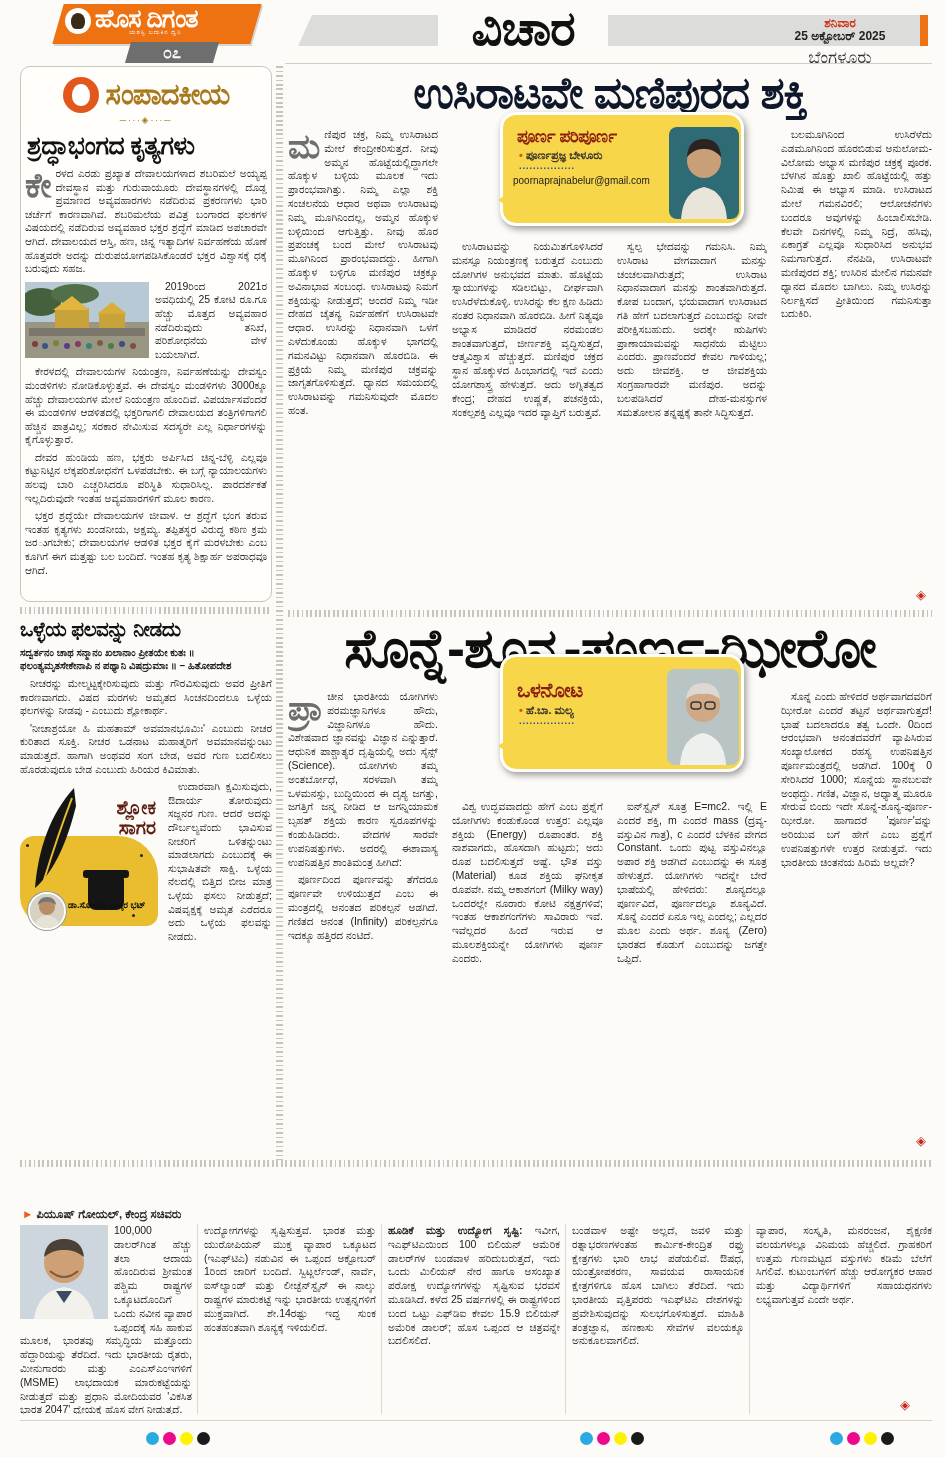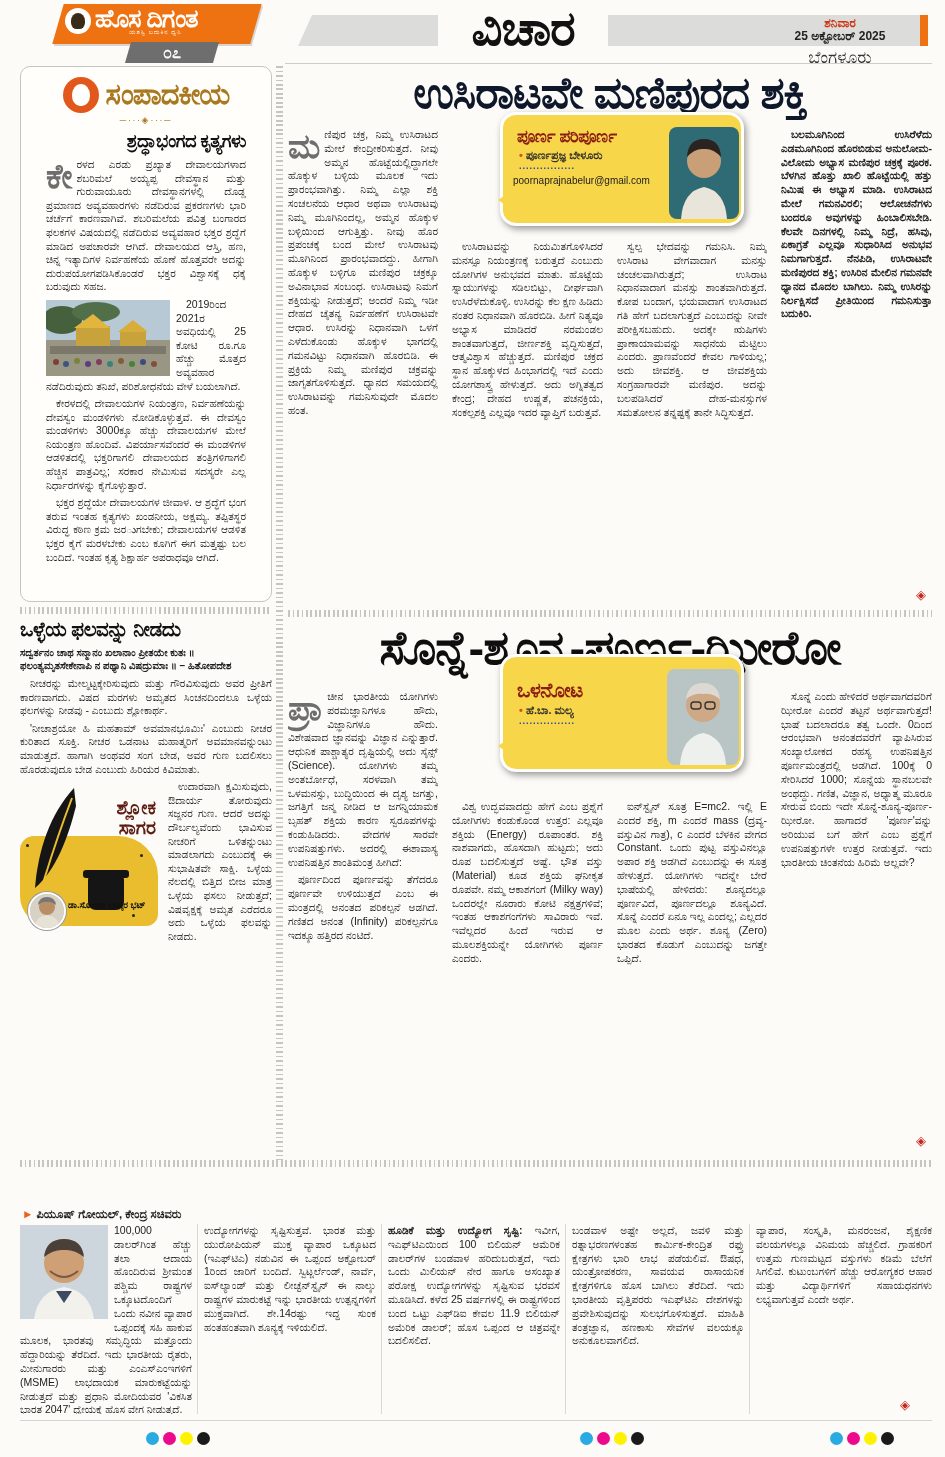--- a/index.html
+++ b/index.html
@@ -33,27 +33,27 @@
   .dropcap{float:left;font-size:34px;line-height:32px;font-weight:800;color:#6e6e6e;padding:2px 4px 0 0;}
   .bold-inline{font-weight:800;}
   .verse{font-weight:800;text-align:center;text-indent:0;margin:5px 0;}
   .endmark{position:absolute;font-size:13px;color:#c9271e;line-height:13px;}
   
   .vhatch{position:absolute;width:7px;background:repeating-linear-gradient(180deg,#c6c6c0 0 1.5px,transparent 1.5px 4.5px);}
   .hhatch{position:absolute;height:7px;background:repeating-linear-gradient(90deg,#c6c6c0 0 1.5px,transparent 1.5px 4.5px);}
   .hairline{position:absolute;width:1px;background:#d8d8d3;}
   
   .ed-box{position:absolute;left:20px;top:66px;width:252px;height:536px;border:1px solid #c6c6c0;
-          border-radius:10px;background:#fffefb;padding:8px 25px;box-sizing:border-box;overflow:hidden;}
+          border-radius:10px;background:#fffefb;padding:8px 4px;box-sizing:border-box;overflow:hidden;}
   .ed-head{display:flex;align-items:center;justify-content:center;gap:7px;margin-top:2px;}
   .ed-logo{width:36px;height:36px;border-radius:50%;background:#e2571b;position:relative;flex:0 0 auto;}
   .ed-logo i{position:absolute;left:9px;top:7px;width:18px;height:22px;background:#fff;border-radius:50% 50% 45% 45%;}
   .ed-label{font-size:29px;font-weight:800;color:#a8791f;letter-spacing:-1px;}
   .ed-flourish{text-align:center;color:#a8791f;font-size:9px;letter-spacing:2px;margin:2px 0 6px 0;}
-  .ed-headline{font-size:18px;font-weight:800;color:#111;margin:2px 0 6px 2px;letter-spacing:-0.5px;text-align:right;}
+  .ed-headline{font-size:25px;font-weight:800;color:#111;margin:2px 0 6px 2px;letter-spacing:-0.5px;}
   .ed-body{text-align:justify;font-size:10.5px;line-height:13.6px;}
   .ed-body p{margin:0 0 4px 0;text-indent:10px;}
   .ed-photo{float:left;width:124px;height:76px;margin:2px 6px 2px 0;}
   
   .gf{position:absolute;left:20px;top:616px;width:252px;height:544px;overflow:hidden;}
   .gf-headline{font-size:20px;font-weight:800;color:#111;margin:2px 0 5px 0;letter-spacing:-0.5px;}
   .gf-shloka{font-size:10px;font-weight:800;line-height:13px;margin-bottom:5px;}
   .gf-body{text-align:justify;font-size:10.5px;line-height:13.6px;}
   .gf-body p{margin:0 0 4px 0;text-indent:10px;}
   .sagara{float:left;width:140px;height:150px;position:relative;margin:4px 8px 2px 0;}
@@ -61,21 +61,21 @@
   .sagara-title{position:absolute;right:4px;top:14px;text-align:right;font-size:19px;line-height:20px;font-weight:800;color:#5d1d12;}
   .sagara-pot{position:absolute;left:68px;top:92px;width:36px;height:34px;background:#151515;border-radius:4px 4px 8px 8px;}
   .sagara-pot::before{content:'';position:absolute;left:-5px;top:-6px;width:46px;height:8px;background:#151515;border-radius:3px;}
   .sagara-ava{position:absolute;left:8px;top:108px;width:34px;height:34px;border-radius:50%;background:#cfc2ae;
               border:2px solid #fff;box-shadow:0 0 0 1px #999;overflow:hidden;}
   .sagara-name{position:absolute;left:48px;top:116px;font-size:9px;font-weight:800;color:#111;line-height:10.5px;}
   .speck{position:absolute;width:3px;height:3px;background:#222;border-radius:50%;}
   
   .hl-main{position:absolute;left:288px;top:68px;width:644px;text-align:center;font-size:44px;font-weight:800;
            color:#0f172a;letter-spacing:-1px;line-height:50px;}
-  .hl-second{position:absolute;left:288px;top:624px;width:644px;text-align:center;font-size:47px;font-weight:800;
+  .hl-second{position:absolute;left:288px;top:624px;width:644px;text-align:center;font-size:54px;font-weight:800;
              color:#0e0e0e;letter-spacing:-1px;line-height:48px;}
   .hl-trade{position:absolute;left:20px;top:1168px;width:912px;text-align:center;font-size:35px;font-weight:800;
             color:#0e0e0e;letter-spacing:-0.5px;line-height:42px;}
   
   .bubble{position:absolute;background:#f8d649;border:3px solid #fff;border-radius:16px;
           box-shadow:2px 3px 7px rgba(0,0,0,.4);}
   .bubble::after{content:'';position:absolute;left:-16px;bottom:12px;width:0;height:0;
                  border:11px solid transparent;border-right:16px solid #f8d649;}
   .bub-title{font-size:17px;font-weight:800;color:#8b1d12;margin:12px 0 2px 14px;letter-spacing:-0.5px;}
   .bub-author{font-size:11px;font-weight:800;color:#33312b;margin:1px 0 0 16px;}
@@ -151,20 +151,21 @@
           <circle cx="53" cy="62" r="3" fill="#813c5e"></circle>
             <circle cx="64" cy="64" r="3" fill="#3c8178"></circle>
           <circle cx="75" cy="61" r="3" fill="#815d3c"></circle>
             <circle cx="86" cy="64" r="3" fill="#47813c"></circle>
           <circle cx="97" cy="62" r="3" fill="#3c4b81"></circle>
             <circle cx="108" cy="64" r="3" fill="#81503c"></circle>
         </svg>
       </span>
       <p>2019ರಿಂದ 2021ರ ಅವಧಿಯಲ್ಲಿ 25 ಕೋಟಿ ರೂ.ಗೂ ಹೆಚ್ಚು ಮೊತ್ತದ ಅವ್ಯವಹಾರ ನಡೆದಿರುವುದು ತನಿಖೆ, ಪರಿಶೋಧನೆಯ ವೇಳೆ ಬಯಲಾಗಿದೆ.</p>
       <p>ಕೇರಳದಲ್ಲಿ ದೇವಾಲಯಗಳ ನಿಯಂತ್ರಣ, ನಿರ್ವಹಣೆಯನ್ನು ದೇವಸ್ವಂ ಮಂಡಳಿಗಳು ನೋಡಿಕೊಳ್ಳುತ್ತವೆ. ಈ ದೇವಸ್ವಂ ಮಂಡಳಿಗಳು 3000ಕ್ಕೂ ಹೆಚ್ಚು ದೇವಾಲಯಗಳ ಮೇಲೆ ನಿಯಂತ್ರಣ ಹೊಂದಿವೆ. ವಿಪರ್ಯಾಸವೆಂದರೆ ಈ ಮಂಡಳಿಗಳ ಆಡಳಿತದಲ್ಲಿ ಭಕ್ತರಿಗಾಗಲಿ ದೇವಾಲಯದ ತಂತ್ರಿಗಳಿಗಾಗಲಿ ಹೆಚ್ಚಿನ ಪಾತ್ರವಿಲ್ಲ; ಸರಕಾರ ನೇಮಿಸುವ ಸದಸ್ಯರೇ ಎಲ್ಲ ನಿರ್ಧಾರಗಳನ್ನು ಕೈಗೊಳ್ಳುತ್ತಾರೆ.</p>
+      <p>ದೇವರ ಹುಂಡಿಯ ಹಣ, ಭಕ್ತರು ಅರ್ಪಿಸಿದ ಚಿನ್ನ-ಬೆಳ್ಳಿ ಎಲ್ಲವೂ ಕಟ್ಟುನಿಟ್ಟಿನ ಲೆಕ್ಕಪರಿಶೋಧನೆಗೆ ಒಳಪಡಬೇಕು. ಈ ಬಗ್ಗೆ ನ್ಯಾಯಾಲಯಗಳು ಹಲವು ಬಾರಿ ಎಚ್ಚರಿಸಿದರೂ ಪರಿಸ್ಥಿತಿ ಸುಧಾರಿಸಿಲ್ಲ. ಪಾರದರ್ಶಕತೆ ಇಲ್ಲದಿರುವುದೇ ಇಂತಹ ಅವ್ಯವಹಾರಗಳಿಗೆ ಮೂಲ ಕಾರಣ.</p>
       <p>ಭಕ್ತರ ಶ್ರದ್ಧೆಯೇ ದೇವಾಲಯಗಳ ಜೀವಾಳ. ಆ ಶ್ರದ್ಧೆಗೆ ಭಂಗ ತರುವ ಇಂತಹ ಕೃತ್ಯಗಳು ಖಂಡನೀಯ, ಅಕ್ಷಮ್ಯ. ತಪ್ಪಿತಸ್ಥರ ವಿರುದ್ಧ ಕಠಿಣ ಕ್ರಮ ಜರుಗಬೇಕು; ದೇವಾಲಯಗಳ ಆಡಳಿತ ಭಕ್ತರ ಕೈಗೆ ಮರಳಬೇಕು ಎಂಬ ಕೂಗಿಗೆ ಈಗ ಮತ್ತಷ್ಟು ಬಲ ಬಂದಿದೆ. ಇಂತಹ ಕೃತ್ಯ ಶಿಕ್ಷಾರ್ಹ ಅಪರಾಧವೂ ಆಗಿದೆ.</p>
     </div>
   </div>
 
   <div class="hhatch" style="left:20px;top:607px;width:252px;"></div>
   <div class="gf">
     <div class="gf-headline">ಒಳ್ಳೆಯ ಫಲವನ್ನು ನೀಡದು</div>
     <div class="gf-shloka">
       <div>ಸದ್ವರ್ತನಂ ಚಾಥ ಸನ್ಮಾನಂ ಖಲಾನಾಂ ಪ್ರೀತಯೇ ಕುತಃ ॥</div>
       <div>ಫಲಂತ್ಯಮೃತಸೇಕೇನಾಪಿ ನ ಪಥ್ಯಾನಿ ವಿಷದ್ರುಮಾಃ ॥ – ಹಿತೋಪದೇಶ</div>
@@ -223,21 +224,21 @@
     <p class="noindent" style="text-indent:0;">
       <span class="dropcap">ಮ</span><span>ಣಿಪುರ ಚಕ್ರ, ನಿಮ್ಮ ಉಸಿರಾಟದ ಮೇಲೆ ಕೇಂದ್ರೀಕರಿಸುತ್ತದೆ. ನೀವು ಅಮ್ಮನ ಹೊಟ್ಟೆಯಲ್ಲಿದ್ದಾಗಲೇ ಹೊಕ್ಕುಳ ಬಳ್ಳಿಯ ಮೂಲಕ ಇದು ಪ್ರಾರಂಭವಾಗಿತ್ತು. ನಿಮ್ಮ ಎಲ್ಲಾ ಶಕ್ತಿ ಸಂಚಲನೆಯ ಆಧಾರ ಅಥವಾ ಉಸಿರಾಟವು ನಿಮ್ಮ ಮೂಗಿನಿಂದಲ್ಲ, ಅಮ್ಮನ ಹೊಕ್ಕುಳ ಬಳ್ಳಿಯಿಂದ ಆಗುತ್ತಿತ್ತು. ನೀವು ಹೊರ ಪ್ರಪಂಚಕ್ಕೆ ಬಂದ ಮೇಲೆ ಉಸಿರಾಟವು ಮೂಗಿನಿಂದ ಪ್ರಾರಂಭವಾದದ್ದು. ಹೀಗಾಗಿ ಹೊಕ್ಕುಳ ಬಳ್ಳಿಗೂ ಮಣಿಪುರ ಚಕ್ರಕ್ಕೂ ಅವಿನಾಭಾವ ಸಂಬಂಧ. ಉಸಿರಾಟವು ನಿಮಗೆ ಶಕ್ತಿಯನ್ನು ನೀಡುತ್ತದೆ; ಅಂದರೆ ನಿಮ್ಮ ಇಡೀ ದೇಹದ ಚೈತನ್ಯ ನಿರ್ವಹಣೆಗೆ ಉಸಿರಾಟವೇ ಆಧಾರ. ಉಸಿರನ್ನು ನಿಧಾನವಾಗಿ ಒಳಗೆ ಎಳೆದುಕೊಂಡು ಹೊಕ್ಕುಳ ಭಾಗದಲ್ಲಿ ಗಮನವಿಟ್ಟು ನಿಧಾನವಾಗಿ ಹೊರಬಿಡಿ. ಈ ಪ್ರಕ್ರಿಯೆ ನಿಮ್ಮ ಮಣಿಪುರ ಚಕ್ರವನ್ನು ಜಾಗೃತಗೊಳಿಸುತ್ತದೆ. ಧ್ಯಾನದ ಸಮಯದಲ್ಲಿ ಉಸಿರಾಟವನ್ನು ಗಮನಿಸುವುದೇ ಮೊದಲ ಹಂತ.</span>
     </p>
   </div>
   <div class="col" style="left:452px;top:240px;width:151px;height:362px;">
     <p>ಉಸಿರಾಟವನ್ನು ನಿಯಮಿತಗೊಳಿಸಿದರೆ ಮನಸ್ಸೂ ನಿಯಂತ್ರಣಕ್ಕೆ ಬರುತ್ತದೆ ಎಂಬುದು ಯೋಗಿಗಳ ಅನುಭವದ ಮಾತು. ಹೊಟ್ಟೆಯ ಸ್ನಾಯುಗಳನ್ನು ಸಡಿಲಬಿಟ್ಟು, ದೀರ್ಘವಾಗಿ ಉಸಿರೆಳೆದುಕೊಳ್ಳಿ. ಉಸಿರನ್ನು ಕೆಲ ಕ್ಷಣ ಹಿಡಿದು ನಂತರ ನಿಧಾನವಾಗಿ ಹೊರಬಿಡಿ. ಹೀಗೆ ನಿತ್ಯವೂ ಅಭ್ಯಾಸ ಮಾಡಿದರೆ ನರಮಂಡಲ ಶಾಂತವಾಗುತ್ತದೆ, ಜೀರ್ಣಶಕ್ತಿ ವೃದ್ಧಿಸುತ್ತದೆ, ಆತ್ಮವಿಶ್ವಾಸ ಹೆಚ್ಚುತ್ತದೆ. ಮಣಿಪುರ ಚಕ್ರದ ಸ್ಥಾನ ಹೊಕ್ಕುಳದ ಹಿಂಭಾಗದಲ್ಲಿ ಇದೆ ಎಂದು ಯೋಗಶಾಸ್ತ್ರ ಹೇಳುತ್ತದೆ. ಅದು ಅಗ್ನಿತತ್ವದ ಕೇಂದ್ರ; ದೇಹದ ಉಷ್ಣತೆ, ಪಚನಕ್ರಿಯೆ, ಸಂಕಲ್ಪಶಕ್ತಿ ಎಲ್ಲವೂ ಇದರ ವ್ಯಾಪ್ತಿಗೆ ಬರುತ್ತವೆ.</p>
   </div>
   <div class="col" style="left:617px;top:240px;width:150px;height:362px;">
     <p>ಸ್ವಲ್ಪ ಭೇದವನ್ನು ಗಮನಿಸಿ. ನಿಮ್ಮ ಉಸಿರಾಟ ವೇಗವಾದಾಗ ಮನಸ್ಸು ಚಂಚಲವಾಗಿರುತ್ತದೆ; ಉಸಿರಾಟ ನಿಧಾನವಾದಾಗ ಮನಸ್ಸು ಶಾಂತವಾಗಿರುತ್ತದೆ. ಕೋಪ ಬಂದಾಗ, ಭಯವಾದಾಗ ಉಸಿರಾಟದ ಗತಿ ಹೇಗೆ ಬದಲಾಗುತ್ತದೆ ಎಂಬುದನ್ನು ನೀವೇ ಪರೀಕ್ಷಿಸಬಹುದು. ಅದಕ್ಕೇ ಋಷಿಗಳು ಪ್ರಾಣಾಯಾಮವನ್ನು ಸಾಧನೆಯ ಮೆಟ್ಟಿಲು ಎಂದರು. ಪ್ರಾಣವೆಂದರೆ ಕೇವಲ ಗಾಳಿಯಲ್ಲ; ಅದು ಜೀವಶಕ್ತಿ. ಆ ಜೀವಶಕ್ತಿಯ ಸಂಗ್ರಹಾಗಾರವೇ ಮಣಿಪುರ. ಅದನ್ನು ಬಲಪಡಿಸಿದರೆ ದೇಹ-ಮನಸ್ಸುಗಳ ಸಮತೋಲನ ತನ್ನಷ್ಟಕ್ಕೆ ತಾನೇ ಸಿದ್ಧಿಸುತ್ತದೆ.</p>
   </div>
-  <div class="col" style="left:781px;top:128px;width:151px;height:460px;font-weight:bold;">
+  <div class="col" style="left:781px;top:128px;width:151px;height:460px;">
     <p>ಬಲಮೂಗಿನಿಂದ ಉಸಿರೆಳೆದು ಎಡಮೂಗಿನಿಂದ ಹೊರಬಿಡುವ ಅನುಲೋಮ-ವಿಲೋಮ ಅಭ್ಯಾಸ ಮಣಿಪುರ ಚಕ್ರಕ್ಕೆ ಪೂರಕ. ಬೆಳಗಿನ ಹೊತ್ತು ಖಾಲಿ ಹೊಟ್ಟೆಯಲ್ಲಿ ಹತ್ತು ನಿಮಿಷ ಈ ಅಭ್ಯಾಸ ಮಾಡಿ. ಉಸಿರಾಟದ ಮೇಲೆ ಗಮನವಿರಲಿ; ಆಲೋಚನೆಗಳು ಬಂದರೂ ಅವುಗಳನ್ನು ಹಿಂಬಾಲಿಸಬೇಡಿ. ಕೆಲವೇ ದಿನಗಳಲ್ಲಿ ನಿಮ್ಮ ನಿದ್ರೆ, ಹಸಿವು, ಏಕಾಗ್ರತೆ ಎಲ್ಲವೂ ಸುಧಾರಿಸಿದ ಅನುಭವ ನಿಮಗಾಗುತ್ತದೆ. ನೆನಪಿಡಿ, ಉಸಿರಾಟವೇ ಮಣಿಪುರದ ಶಕ್ತಿ; ಉಸಿರಿನ ಮೇಲಿನ ಗಮನವೇ ಧ್ಯಾನದ ಮೊದಲ ಬಾಗಿಲು. ನಿಮ್ಮ ಉಸಿರನ್ನು ನಿರ್ಲಕ್ಷಿಸದೆ ಪ್ರೀತಿಯಿಂದ ಗಮನಿಸುತ್ತಾ ಬದುಕಿರಿ.</p>
   </div>
   <span class="endmark" style="left:916px;top:588px;">◈</span>
 
   <div class="hhatch" style="left:288px;top:610px;width:644px;"></div>
 
   <div class="hl-second">ಸೊನ್ನೆ-ಶೂನ್ಯ-ಪೂರ್ಣ-ಝೀರೋ</div>
 
   <div class="bubble" style="left:500px;top:654px;width:238px;height:112px;">
     <div class="bub-title" style="font-size:20px;margin-top:22px;">ಒಳನೋಟ</div>
@@ -289,21 +290,21 @@
       </svg>
     </span>
     <p class="noindent" style="text-indent:0;">100,000 ಡಾಲರ್‌ಗಿಂತ ಹೆಚ್ಚು ತಲಾ ಆದಾಯ ಹೊಂದಿರುವ ಶ್ರೀಮಂತ ಪಶ್ಚಿಮ ರಾಷ್ಟ್ರಗಳ ಒಕ್ಕೂಟದೊಂದಿಗೆ ಒಂದು ನವೀನ ವ್ಯಾಪಾರ ಒಪ್ಪಂದಕ್ಕೆ ಸಹಿ ಹಾಕುವ ಮೂಲಕ, ಭಾರತವು ಸಮೃದ್ಧಿಯ ಮತ್ತೊಂದು ಹೆದ್ದಾರಿಯನ್ನು ತೆರೆದಿದೆ. ಇದು ಭಾರತೀಯ ರೈತರು, ಮೀನುಗಾರರು ಮತ್ತು ಎಂಎಸ್‌ಎಂಇಗಳಿಗೆ (MSME) ಲಾಭದಾಯಕ ಮಾರುಕಟ್ಟೆಯನ್ನು ನೀಡುತ್ತದೆ ಮತ್ತು ಪ್ರಧಾನಿ ಮೋದಿಯವರ 'ವಿಕಸಿತ ಭಾರತ 2047' ಧ್ಯೇಯಕ್ಕೆ ಹೊಸ ವೇಗ ನೀಡುತ್ತದೆ.</p>
   </div>
   <div class="col" style="left:204px;top:1224px;width:172px;height:190px;">
     <p class="noindent" style="text-indent:0;">ಉದ್ಯೋಗಗಳನ್ನು ಸೃಷ್ಟಿಸುತ್ತವೆ. ಭಾರತ ಮತ್ತು ಯುರೋಪಿಯನ್ ಮುಕ್ತ ವ್ಯಾಪಾರ ಒಕ್ಕೂಟದ (ಇಎಫ್‌ಟಿಎ) ನಡುವಿನ ಈ ಒಪ್ಪಂದ ಅಕ್ಟೋಬರ್ 1ರಿಂದ ಜಾರಿಗೆ ಬಂದಿದೆ. ಸ್ವಿಟ್ಜರ್ಲೆಂಡ್, ನಾರ್ವೆ, ಐಸ್‌ಲ್ಯಾಂಡ್ ಮತ್ತು ಲೀಚ್ಟೆನ್‌ಸ್ಟೈನ್ ಈ ನಾಲ್ಕು ರಾಷ್ಟ್ರಗಳ ಮಾರುಕಟ್ಟೆ ಇನ್ನು ಭಾರತೀಯ ಉತ್ಪನ್ನಗಳಿಗೆ ಮುಕ್ತವಾಗಿದೆ. ಶೇ.14ರಷ್ಟು ಇದ್ದ ಸುಂಕ ಹಂತಹಂತವಾಗಿ ಶೂನ್ಯಕ್ಕೆ ಇಳಿಯಲಿದೆ.</p>
   </div>
   <div class="col" style="left:388px;top:1224px;width:172px;height:190px;">
     <p class="noindent" style="text-indent:0;">
       <span class="bold-inline">ಹೂಡಿಕೆ ಮತ್ತು ಉದ್ಯೋಗ ಸೃಷ್ಟಿ:</span>
-      <span>ಇವೀಗ, ಇಎಫ್‌ಟಿಎಯಿಂದ 100 ಬಿಲಿಯನ್ ಅಮೆರಿಕ ಡಾಲರ್‌ಗಳ ಬಂಡವಾಳ ಹರಿದುಬರುತ್ತದೆ, ಇದು ಒಂದು ಮಿಲಿಯನ್ ನೇರ ಹಾಗೂ ಅಸಂಖ್ಯಾತ ಪರೋಕ್ಷ ಉದ್ಯೋಗಗಳನ್ನು ಸೃಷ್ಟಿಸುವ ಭರವಸೆ ಮೂಡಿಸಿದೆ. ಕಳೆದ 25 ವರ್ಷಗಳಲ್ಲಿ ಈ ರಾಷ್ಟ್ರಗಳಿಂದ ಬಂದ ಒಟ್ಟು ಎಫ್‌ಡಿಐ ಕೇವಲ 11.9 ಬಿಲಿಯನ್ ಅಮೆರಿಕ ಡಾಲರ್; ಹೊಸ ಒಪ್ಪಂದ ಆ ಚಿತ್ರವನ್ನೇ ಬದಲಿಸಲಿದೆ.</span>
+      <span>ಇವೀಗ, ಇಎಫ್‌ಟಿಎಯಿಂದ 100 ಬಿಲಿಯನ್ ಅಮೆರಿಕ ಡಾಲರ್‌ಗಳ ಬಂಡವಾಳ ಹರಿದುಬರುತ್ತದೆ, ಇದು ಒಂದು ಮಿಲಿಯನ್ ನೇರ ಹಾಗೂ ಅಸಂಖ್ಯಾತ ಪರೋಕ್ಷ ಉದ್ಯೋಗಗಳನ್ನು ಸೃಷ್ಟಿಸುವ ಭರವಸೆ ಮೂಡಿಸಿದೆ. ಕಳೆದ 25 ವರ್ಷಗಳಲ್ಲಿ ಈ ರಾಷ್ಟ್ರಗಳಿಂದ ಬಂದ ಒಟ್ಟು ಎಫ್‌ಡಿಐ ಕೇವಲ 15.9 ಬಿಲಿಯನ್ ಅಮೆರಿಕ ಡಾಲರ್; ಹೊಸ ಒಪ್ಪಂದ ಆ ಚಿತ್ರವನ್ನೇ ಬದಲಿಸಲಿದೆ.</span>
     </p>
   </div>
   <div class="col" style="left:572px;top:1224px;width:172px;height:190px;">
     <p class="noindent" style="text-indent:0;">ಬಂಡವಾಳ ಅಷ್ಟೇ ಅಲ್ಲದೆ, ಜವಳಿ ಮತ್ತು ರತ್ನಾಭರಣಗಳಂತಹ ಕಾರ್ಮಿಕ-ಕೇಂದ್ರಿತ ರಫ್ತು ಕ್ಷೇತ್ರಗಳು ಭಾರಿ ಲಾಭ ಪಡೆಯಲಿವೆ. ಔಷಧ, ಯಂತ್ರೋಪಕರಣ, ಸಾವಯವ ರಾಸಾಯನಿಕ ಕ್ಷೇತ್ರಗಳಿಗೂ ಹೊಸ ಬಾಗಿಲು ತೆರೆದಿದೆ. ಇದು ಭಾರತೀಯ ವೃತ್ತಿಪರರು ಇಎಫ್‌ಟಿಎ ದೇಶಗಳನ್ನು ಪ್ರವೇಶಿಸುವುದನ್ನು ಸುಲಭಗೊಳಿಸುತ್ತದೆ. ಮಾಹಿತಿ ತಂತ್ರಜ್ಞಾನ, ಹಣಕಾಸು ಸೇವೆಗಳ ವಲಯಕ್ಕೂ ಅನುಕೂಲವಾಗಲಿದೆ.</p>
   </div>
   <div class="col" style="left:756px;top:1224px;width:176px;height:190px;">
     <p class="noindent" style="text-indent:0;">ವ್ಯಾಪಾರ, ಸಂಸ್ಕೃತಿ, ಮನರಂಜನೆ, ಶೈಕ್ಷಣಿಕ ವಲಯಗಳಲ್ಲೂ ವಿನಿಮಯ ಹೆಚ್ಚಲಿದೆ. ಗ್ರಾಹಕರಿಗೆ ಉತ್ತಮ ಗುಣಮಟ್ಟದ ವಸ್ತುಗಳು ಕಡಿಮೆ ಬೆಲೆಗೆ ಸಿಗಲಿವೆ. ಕುಟುಂಬಗಳಿಗೆ ಹೆಚ್ಚು ಆರೋಗ್ಯಕರ ಆಹಾರ ಮತ್ತು ವಿದ್ಯಾರ್ಥಿಗಳಿಗೆ ಸಹಾಯಧನಗಳು ಲಭ್ಯವಾಗುತ್ತವೆ ಎಂದೇ ಅರ್ಥ.</p>
   </div>
   <span class="endmark" style="left:900px;top:1398px;">◈</span>
 

